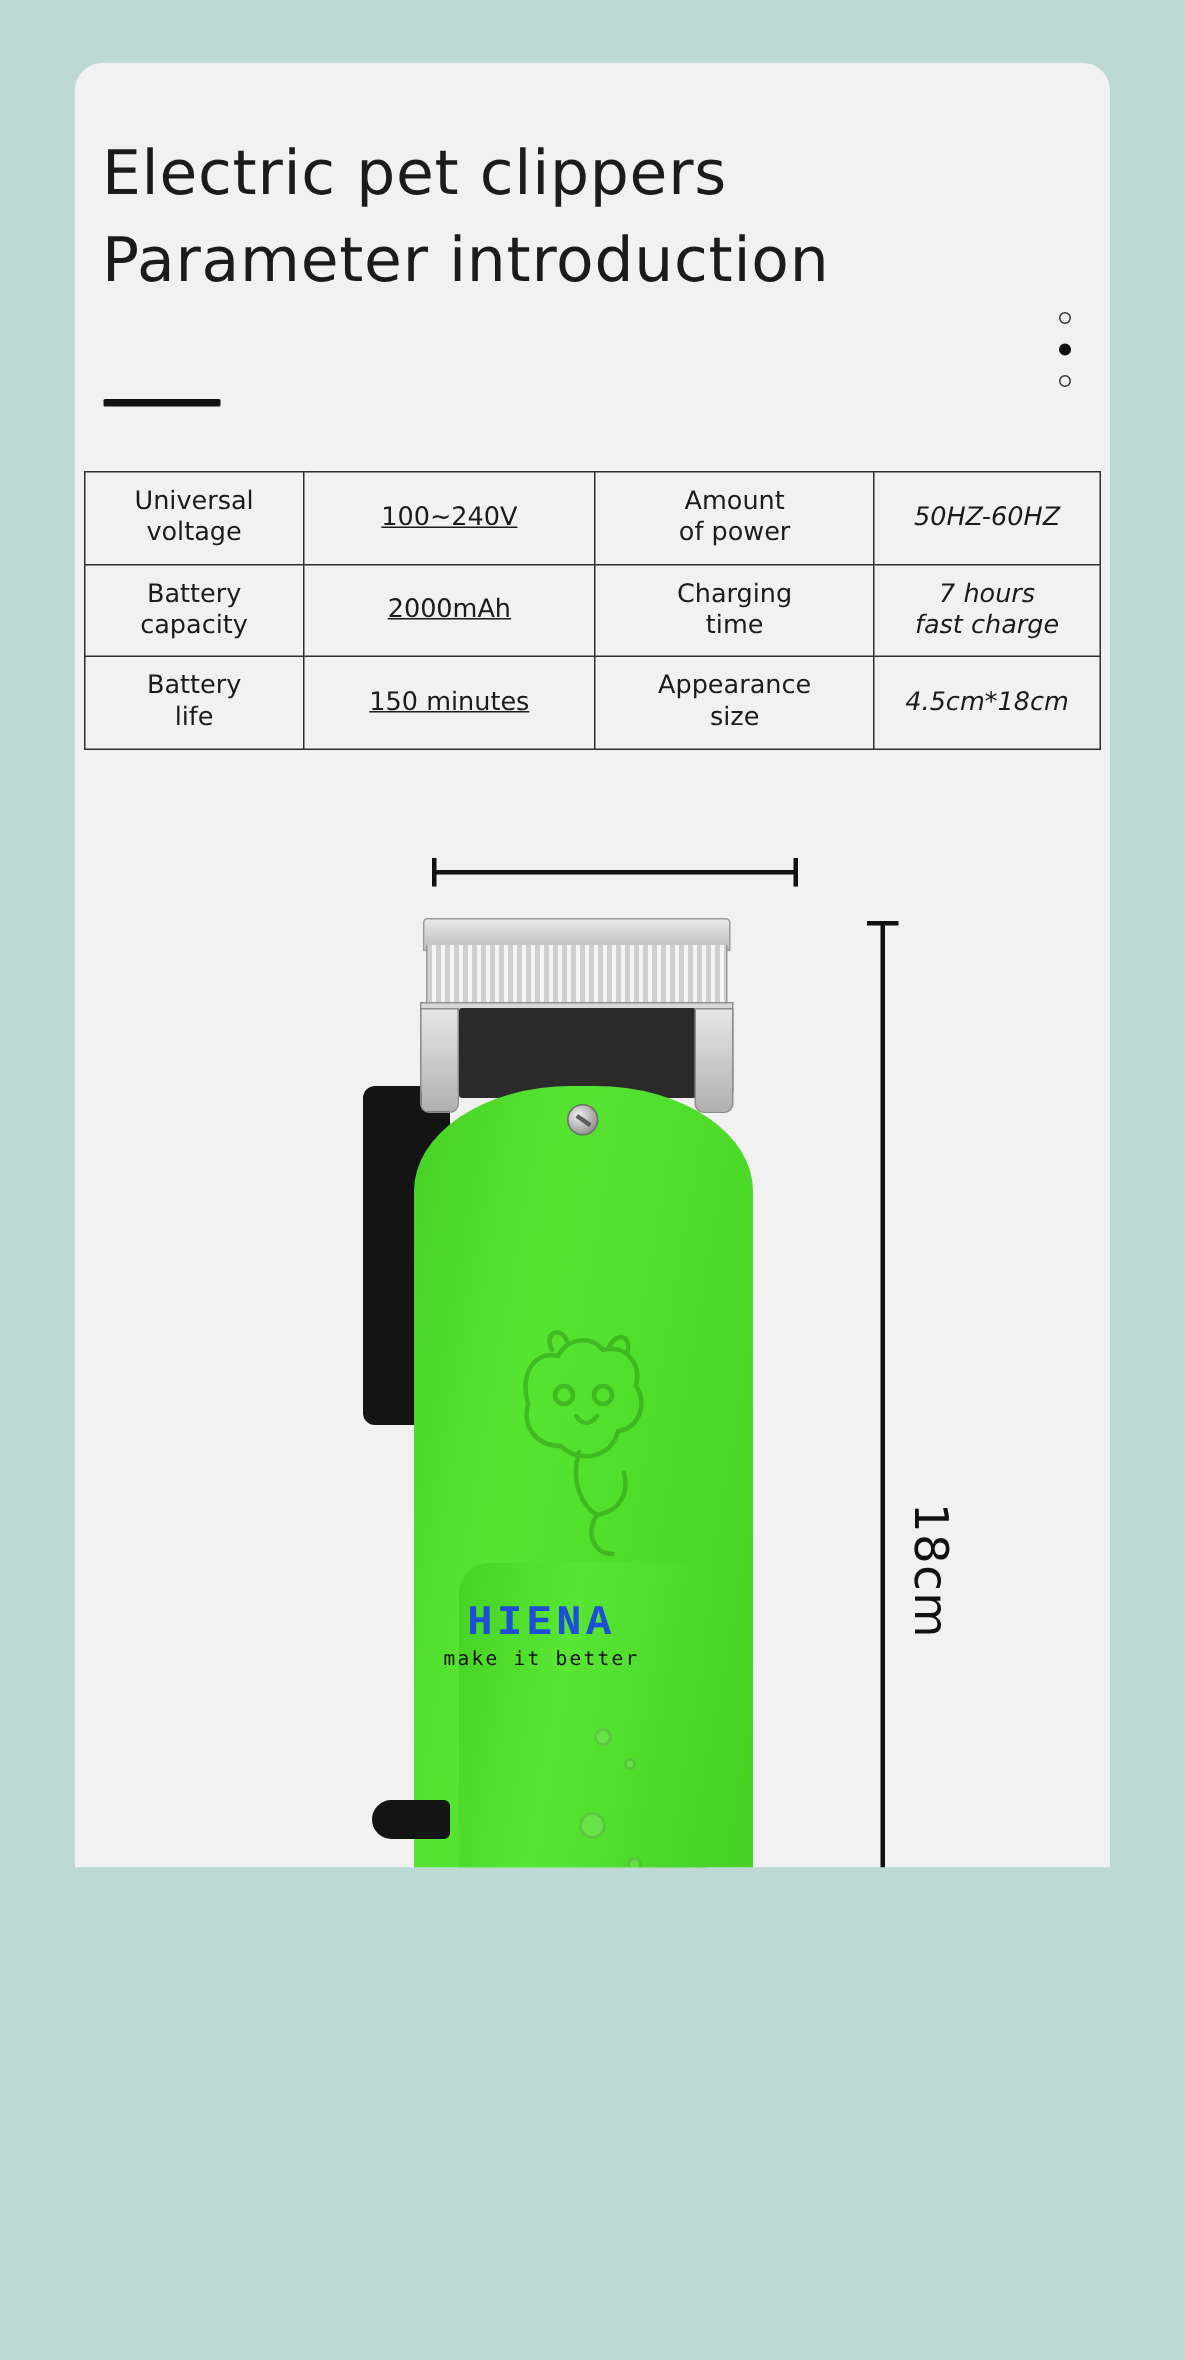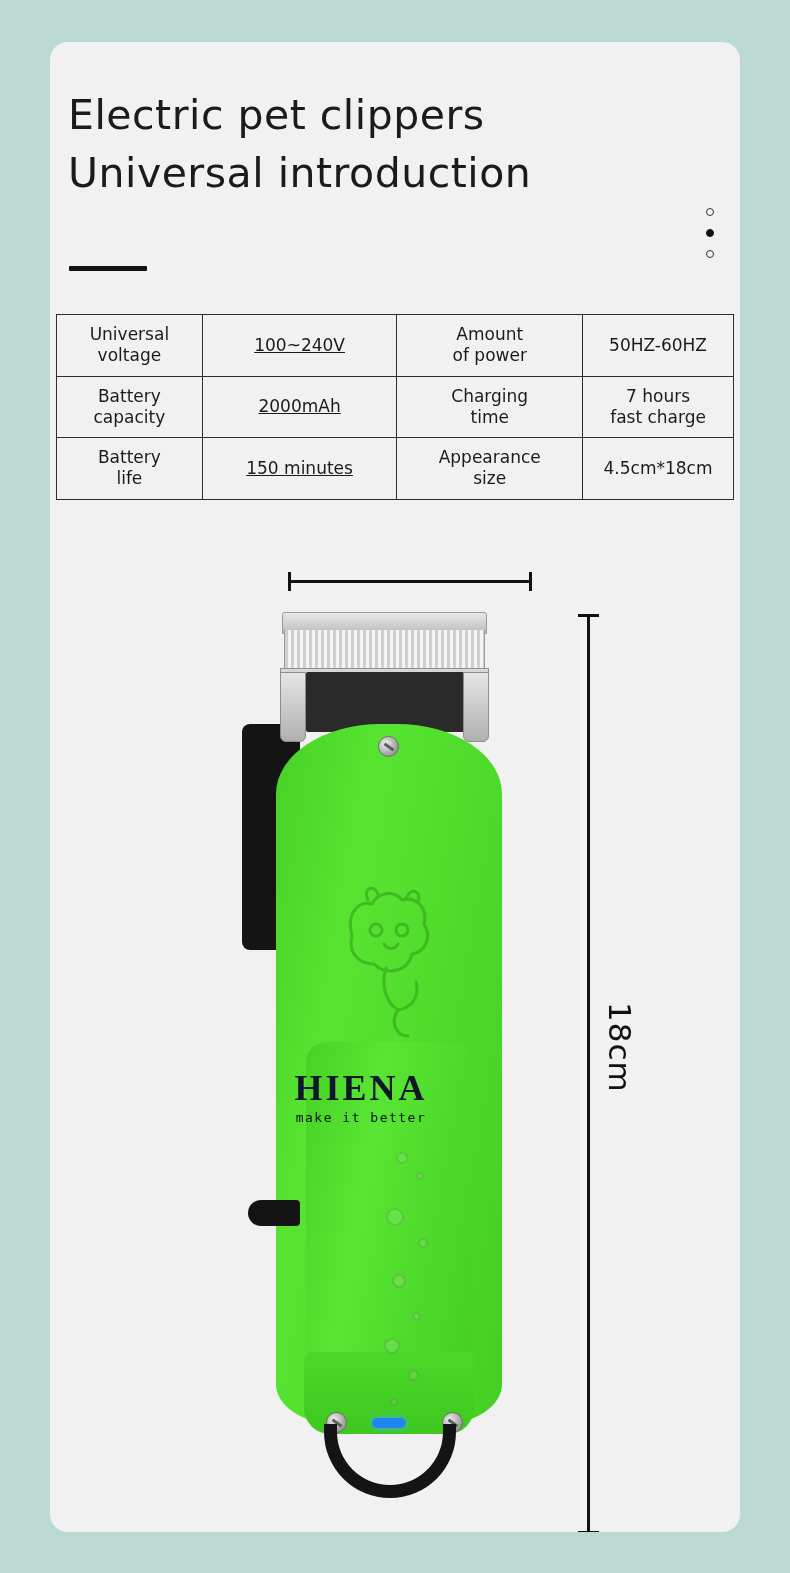--- a/index.html
+++ b/index.html
@@ -4,21 +4,21 @@
 <style>
   * { box-sizing: border-box; }
   html, body {
     margin: 0; padding: 0;
     background: #bdd9d4;
     font-family: "DejaVu Sans", sans-serif;
   }
   .page {
     position: relative;
     width: 790px;
-    height: 1573px;
+    height: 1245px;
     background: #bdd9d4;
     overflow: hidden;
   }
   .card {
     position: absolute;
     left: 50px;
     top: 42px;
     width: 690px;
     height: 1490px;
     background: #f1f1f1;
@@ -94,21 +94,21 @@
     line-height: 1.25;
     color: #1b1b1b;
     text-align: center;
     vertical-align: middle;
     padding: 9px 4px;
     height: 52px;
   }
   .spec-table td.k { width: 146px; }
   .spec-table td.v { width: 195px; text-decoration: underline; }
   .spec-table td.k2 { width: 186px; text-align: center; }
-  .spec-table td.v2 { width: 151px; }
+  .spec-table td.v2 { width: 151px; font-style: italic; }
 
   
   .product {
     position: absolute;
     left: 0; top: 440px;
     width: 690px; height: 1050px;
   }
   .w-label {
     position: absolute;
     left: 272px; top: 38px;
@@ -265,22 +265,22 @@
     position: absolute; left: 28px; top: 588px;
     width: 52px; height: 26px;
     background: #141414;
     border-radius: 13px 4px 4px 13px;
   }
   .brand {
     position: absolute; left: 0; top: 455px;
     width: 282px; text-align: center;
   }
   .brand .b1 {
-    font-size: 36px; font-weight: bold; letter-spacing: 3px;
-    color: #0f172a; font-family: Liberation Serif, serif;
+    font-size: 28px; font-weight: bold; letter-spacing: 3px;
+    color: #1d4ed8; font-family: Liberation Mono, monospace;
   }
   .brand .b2 {
     font-size: 13px; letter-spacing: 1.5px; color: #111;
     margin-top: 1px; font-family: "DejaVu Sans Mono", monospace;
   }
   .dog {
     position: absolute; left: 108px; top: 272px;
     width: 120px; height: 170px;
     opacity: .55;
   }
@@ -303,21 +303,21 @@
 </style>
 </head>
 <body>
 
 <div class="page">
   <div class="card">
 
     <div class="header">
       <div class="title">
         <span>Electric pet clippers</span>
-        <span class="l2">Universal introduction</span>
+        <span class="l2">Parameter introduction</span>
       </div>
       <div class="rule"></div>
       <div class="dots">
         <span class="dot"></span>
         <span class="dot active"></span>
         <span class="dot"></span>
       </div>
     </div>
 
     <table class="spec-table">

